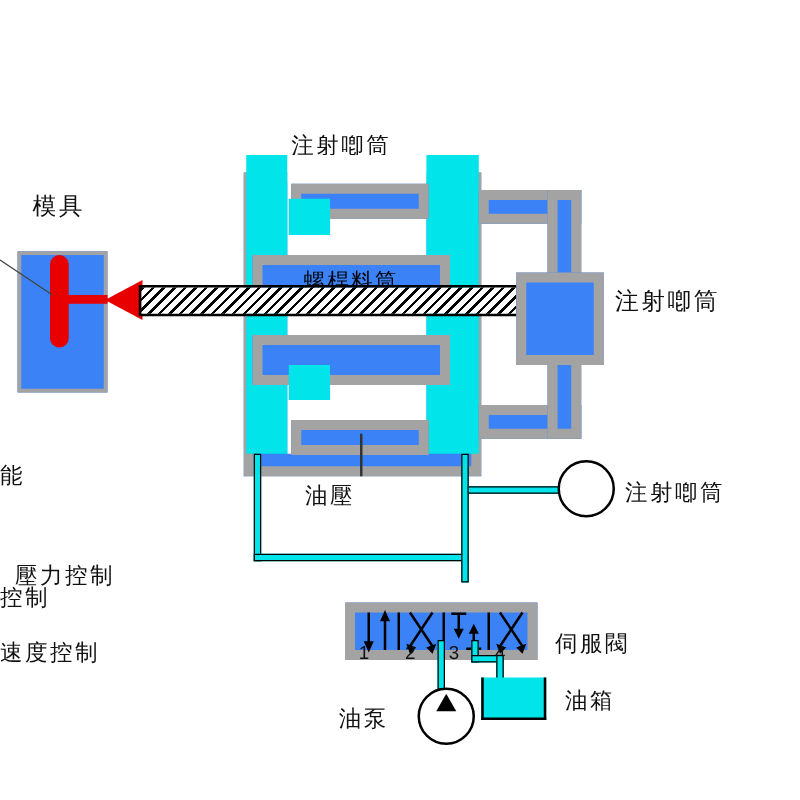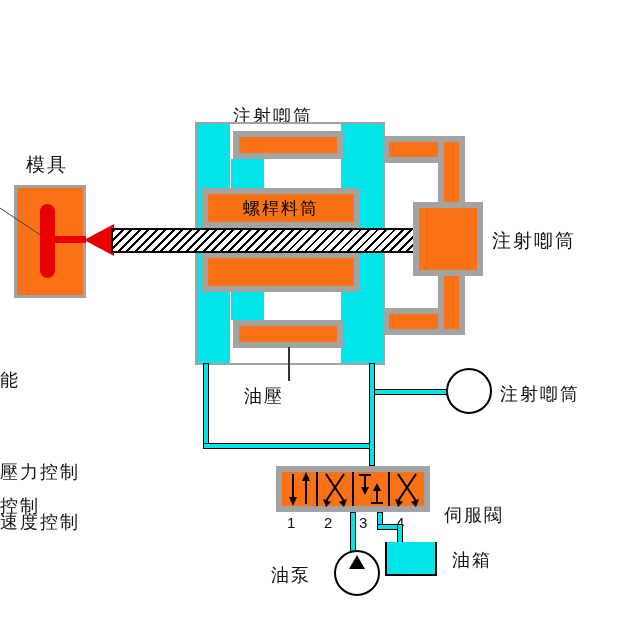--- a/index.html
+++ b/index.html
@@ -3,21 +3,21 @@
 <meta charset="utf-8">
 <style>
   html,body{margin:0;padding:0;}
   body{
     width:640px;height:640px;position:relative;background:#ffffff;
     font-family:"Liberation Sans","DejaVu Sans",sans-serif;
     overflow:hidden;
   }
   .abs{position:absolute;}
   .lbl{position:absolute;color:#111;font-size:18px;letter-spacing:2px;white-space:nowrap;}
-  .box{position:absolute;background:#f97316;border:6px solid #a3a3a3;box-sizing:border-box;}
+  .box{position:absolute;background:#3b82f6;border:8px solid #a3a3a3;box-sizing:border-box;margin-top:16px;}
   .cyan{position:absolute;background:#00e4ea;}
   .pipe{position:absolute;background:#00e4ea;border:1px solid #000;box-sizing:border-box;}
   .thinline{position:absolute;background:#333;}
   .circle{position:absolute;background:#fff;border:2px solid #000;border-radius:50%;box-sizing:border-box;}
   .screw{
     position:absolute;border:2px solid #000;box-sizing:border-box;
     background:repeating-linear-gradient(135deg,#000 0px,#000 2px,#fff 2px,#fff 6px);
   }
   .valve-cell{flex:1;border-right:2px solid #000;display:flex;align-items:center;justify-content:center;}
   .valve-cell:last-child{border-right:none;}
@@ -121,15 +121,15 @@
 <div class="abs" style="left:349px;top:555px;width:0;height:0;border-left:8px solid transparent;border-right:8px solid transparent;border-bottom:14px solid #000;"></div>
 <div class="lbl" style="left:271px;top:563px;">油泵</div>
 
 <div class="pipe" style="left:377px;top:512px;width:6px;height:18px;"></div>
 <div class="pipe" style="left:377px;top:524px;width:26px;height:6px;"></div>
 <div class="pipe" style="left:397px;top:524px;width:6px;height:22px;"></div>
 <div class="abs" style="left:385px;top:542px;width:52px;height:34px;background:#00e4ea;border-left:2px solid #000;border-right:2px solid #000;border-bottom:2px solid #000;box-sizing:border-box;"></div>
 <div class="lbl" style="left:452px;top:548px;">油箱</div>
 
 <div class="lbl" style="left:0px;top:368px;">能</div>
-<div class="lbl" style="left:0px;top:448px;margin-top:12px;">壓力控制</div>
-<div class="lbl" style="left:0px;top:494px;text-align:center;">控制</div>
+<div class="lbl" style="left:12px;top:448px;">壓力控制</div>
+<div class="lbl" style="left:0px;top:466px;text-align:center;">控制</div>
 <div class="lbl" style="left:0px;top:510px;">速度控制</div>
 
 </body></html>

